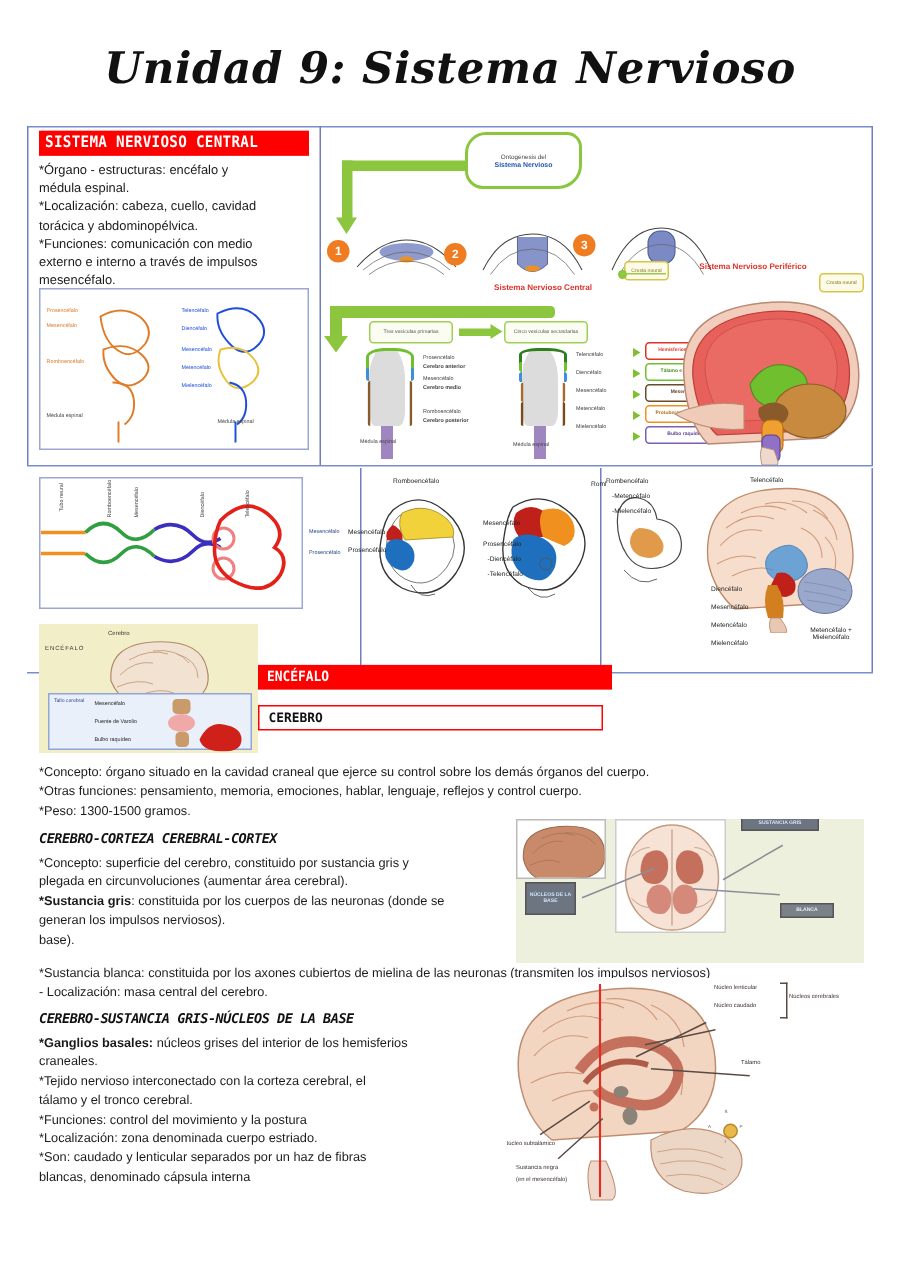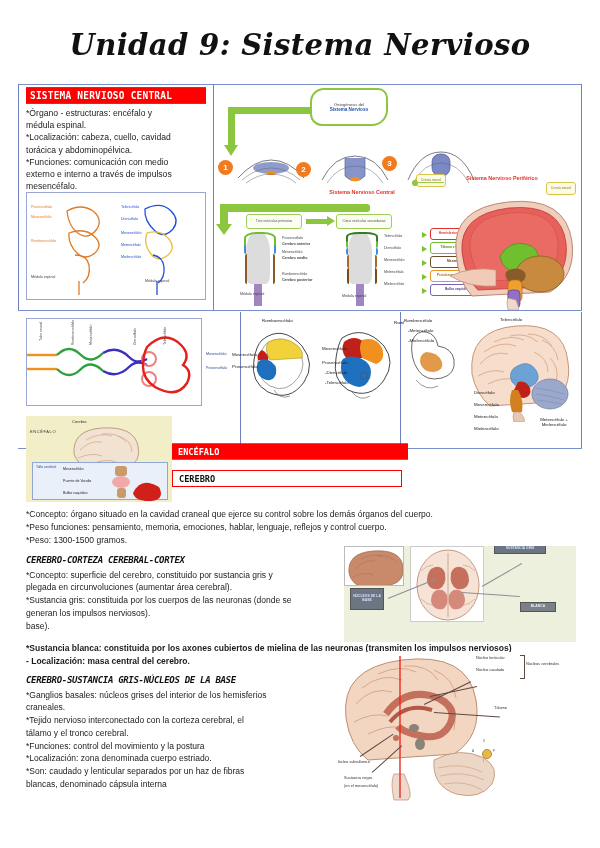--- a/index.html
+++ b/index.html
@@ -83,21 +83,21 @@
               font-size:8.6px;display:flex;align-items:center;padding-left:6px;
               font-family:"DejaVu Sans Mono",monospace;transform:scaleY(1.1);}
   .banner-out{position:absolute;background:#fff;border:1.5px solid #fe0000;color:#111;
               font-weight:700;font-size:8.6px;display:flex;align-items:center;
               padding-left:6px;box-sizing:border-box;
               font-family:"DejaVu Sans Mono",monospace;}
 
   
   .body-copy{position:absolute;font-size:8.5px;line-height:1.5;color:#1b1b1b;}
   .body-copy p{margin:0;}
-  .body-copy b{font-weight:400;}
+  .body-copy b{font-weight:700;}
   .subhead{font-family:"DejaVu Sans Mono",monospace;font-style:italic;font-weight:700;
            font-size:9px;letter-spacing:-.3px;color:#111;margin:2px 0 1px 0;}
 
   
   .chip{position:absolute;background:#7b8189;border:1px solid #555;color:#e9eef5;
         font-size:3.4px;font-weight:700;text-align:center;line-height:1.05;
         display:flex;align-items:center;justify-content:center;padding:1px;
         box-sizing:border-box;}
   .chip.blue{background:#6d7580;color:#cfe2ff;}
   .arrowline{position:absolute;background:#8a8f96;height:1px;transform-origin:left center;}
@@ -407,34 +407,34 @@
         <path d="M4 12 q6 -12 16 -10 q12 2 12 10 q0 8 -12 8 q-14 0 -16 -8z" fill="#d0201a"></path>
       </svg>
     </div>
   </div>
 
   <div class="banner-red" style="left:172px;top:444px;width:230px;height:15px;">ENCÉFALO</div>
   <div class="banner-out" style="left:172px;top:470px;width:230px;height:17px;">CEREBRO</div>
 
   <div class="body-copy" style="left:26px;top:508px;width:536px;">
     <p>*Concepto: órgano situado en la cavidad craneal que ejerce su control sobre los demás órganos del cuerpo.</p>
-    <p>*Peso funciones: pensamiento, memoria, emociones, hablar, lenguaje, reflejos y control cuerpo.</p>
+    <p>*Otras funciones: pensamiento, memoria, emociones, hablar, lenguaje, reflejos y control cuerpo.</p>
     <p>*Peso: 1300-1500 gramos.</p>
   </div>
 
   <div class="body-copy" style="left:26px;top:552px;width:330px;">
     <div class="subhead">CEREBRO-CORTEZA CEREBRAL-CORTEX</div>
     <p>*Concepto: superficie del cerebro, constituido por sustancia gris y</p>
     <p>plegada en circunvoluciones (aumentar área cerebral).</p>
     <p><b>*Sustancia gris</b><span>: constituida por los cuerpos de las neuronas (donde se</span></p>
     <p>generan los impulsos nerviosos).</p>
     <p>  base).</p>
   </div>
 
-  <div class="body-copy" style="left:26px;top:642px;width:536px;font-weight:bold;">
+  <div class="body-copy" style="left:26px;top:642px;width:536px;">
     <p>*Sustancia blanca: constituida por los axones cubiertos de mielina de las neuronas (transmiten los impulsos nerviosos)</p>
     <p>  - Localización: masa central del cerebro.</p>
   </div>
 
   <div class="body-copy" style="left:26px;top:672px;width:330px;">
     <div class="subhead">CEREBRO-SUSTANCIA GRIS-NÚCLEOS DE LA BASE</div>
     <p><b>*Ganglios basales:</b><span> núcleos grises del interior de los hemisferios</span></p>
     <p>craneales.</p>
     <p>*Tejido nervioso interconectado con la corteza cerebral, el</p>
     <p>tálamo y el tronco cerebral.</p>

